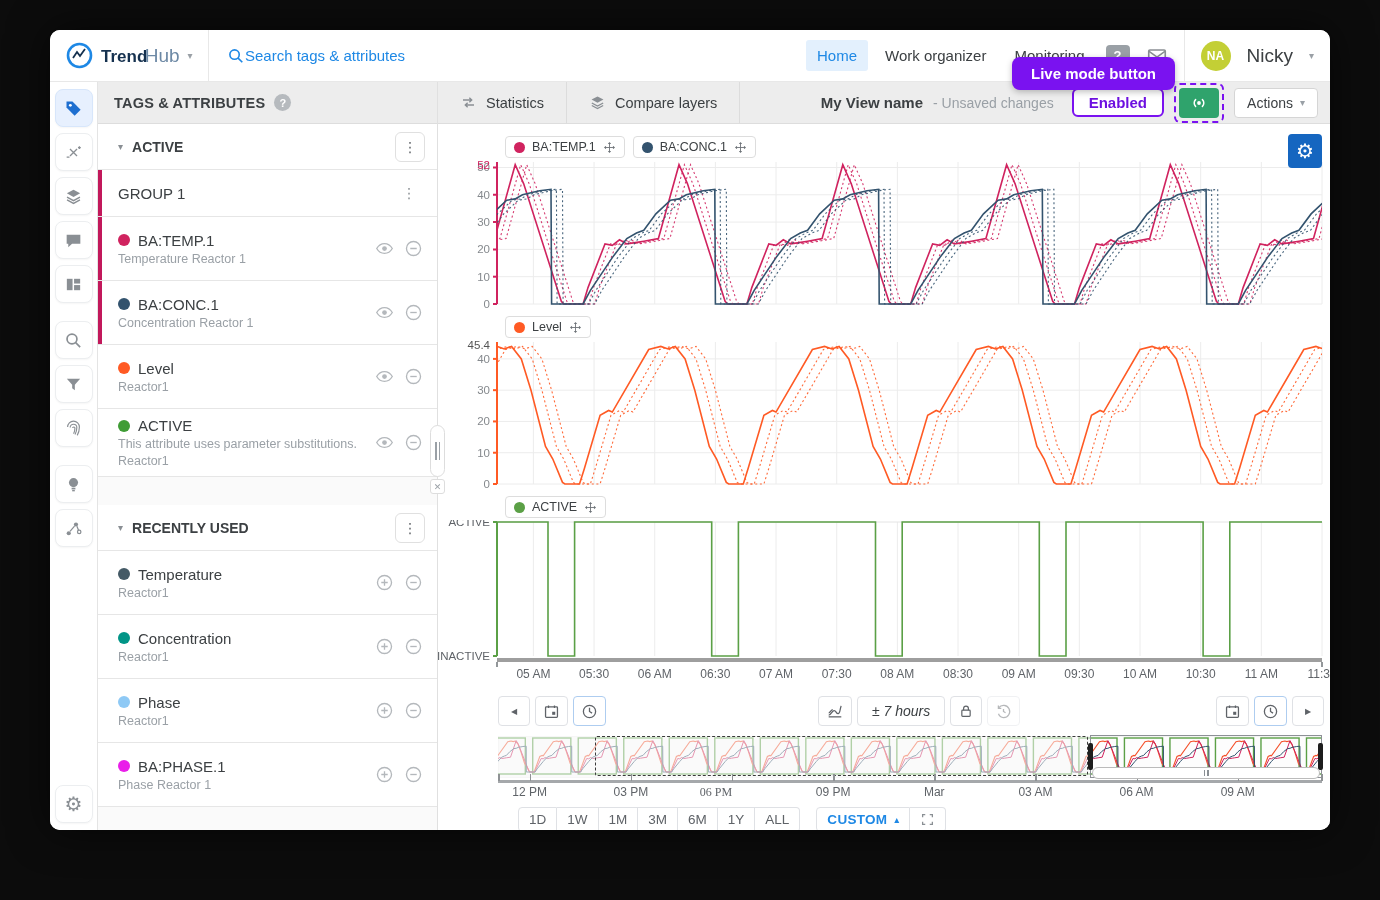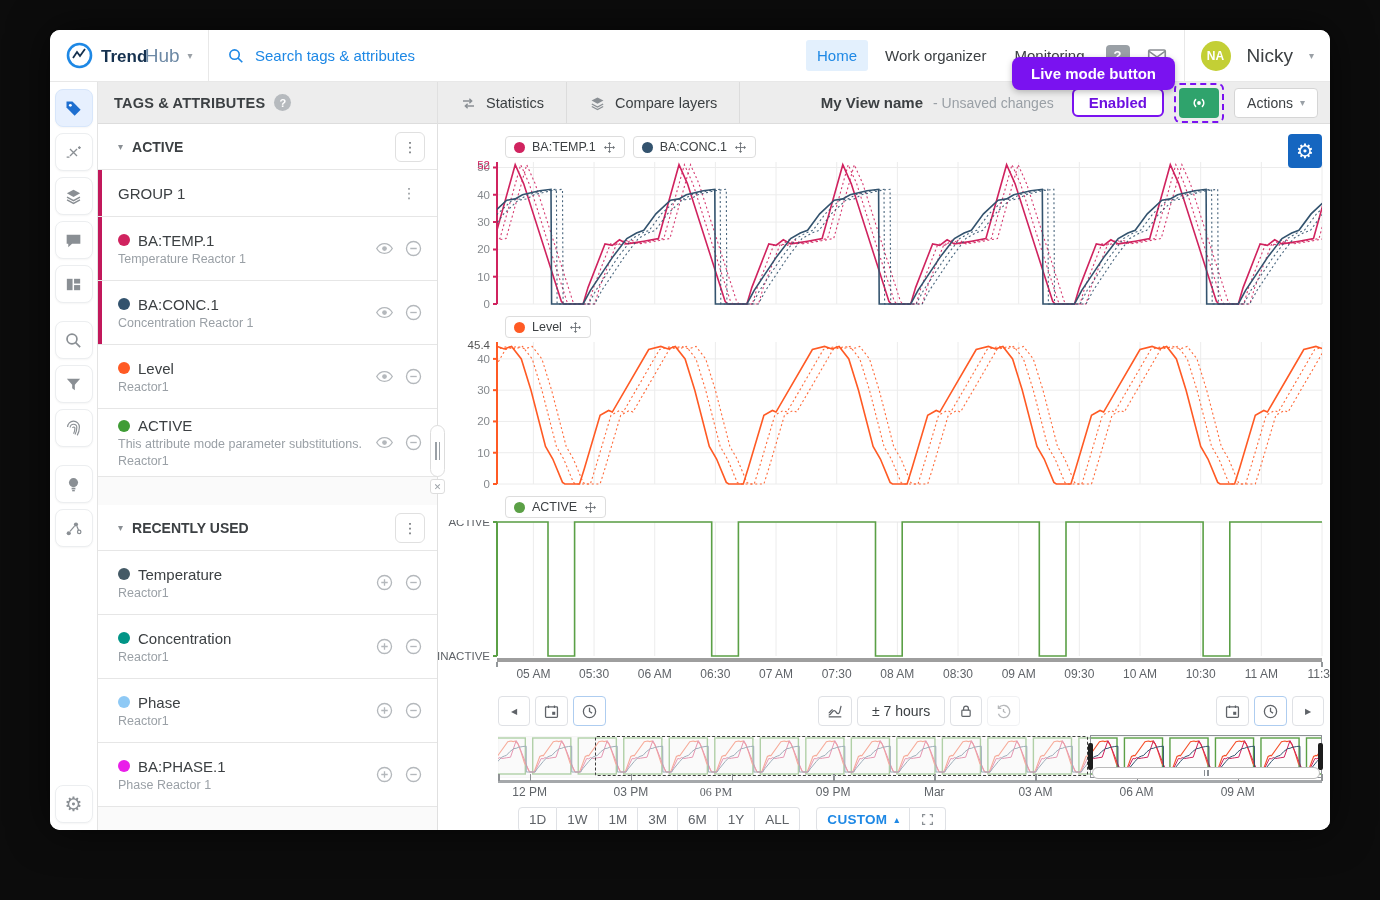--- a/index.html
+++ b/index.html
@@ -6,21 +6,21 @@
   html,body { width:1380px; height:900px; background:#0c0c0c; font-family:"Liberation Sans",sans-serif; overflow:hidden; }
   .frame { position:absolute; left:50px; top:30px; width:1280px; height:800px; background:#fff; border-radius:10px; overflow:hidden; box-shadow:0 0 40px rgba(0,0,0,.6); }
 
   
   .topnav { height:52px; display:flex; align-items:center; border-bottom:1px solid #e8e8e8; background:#fff; position:relative; z-index:20; }
   .brand { display:flex; align-items:center; gap:8px; padding:0 14px 0 16px; width:158px; }
   .brand-bold { font-weight:bold; color:#15314f; font-size:17px; }
   .brand-light { color:#6d89a5; font-size:19px; margin-left:-7px; }
   .chev { color:#9aa0a6; font-size:10px; }
   .nav-divider { width:1px; height:52px; background:#e8e8e8; }
-  .search-wrap { display:flex; gap:10px; padding:0 18px; flex:1; }
+  .search-wrap { display:flex; padding:0 18px; flex:1; }
   .search-wrap input { border:none; outline:none; font-size:15px; color:#1e88e5; width:300px; font-family:"Liberation Sans",sans-serif; background:transparent; }
   .search-wrap input::placeholder { color:#1e88e5; opacity:1; }
   .nav-tabs { display:flex; align-items:center; gap:6px; margin-right:10px; }
   .nav-tab { font-size:15px; color:#3c4043; padding:7px 11px; border-radius:3px; cursor:pointer; white-space:nowrap; }
   .nav-tab.active { background:#e3f0fd; color:#1e88e5; }
   .nav-icons { display:flex; align-items:center; gap:16px; padding-right:16px; }
   .help-badge { width:24px; height:21px; background:#9aa0a6; color:#fff; border-radius:4px; font-size:13px; font-weight:bold; display:flex; align-items:center; justify-content:center; }
   .envelope { color:#8a8f94; display:flex; }
   .avatar { width:30px; height:30px; border-radius:50%; background:#c3cf35; color:#fff; font-weight:bold; font-size:12px; display:flex; align-items:center; justify-content:center; }
   .user-name { font-size:19px; color:#3c4043; }
@@ -56,21 +56,21 @@
   .p-controls { display:flex; align-items:center; gap:10px; color:#b4b8bc; }
   .icon-btn { background:none; border:none; color:#b4b8bc; cursor:pointer; display:flex; padding:0; }
   .p-spacer { height:28px; background:#fafafa; }
   .resizer { position:absolute; right:-8px; top:343px; z-index:30; display:flex; flex-direction:column; align-items:center; }
   .rz-pill { width:15px; height:52px; background:#fff; border:1px solid #ddd; border-radius:8px; display:flex; align-items:center; justify-content:center; gap:2px; }
   .rz-pill i { display:block; width:1.5px; height:18px; background:#9aa0a6; }
   .rz-x { width:15px; height:15px; background:#fff; border:1px solid #ddd; border-radius:3px; color:#9aa0a6; font-size:9px; display:flex; align-items:center; justify-content:center; margin-top:2px; }
 
   
   .content { flex:1; position:relative; background:#fff; min-width:0; }
-  .viewbar { height:42px; background:#ededed; border-bottom:1px solid #ddd; display:flex; }
+  .viewbar { height:42px; background:#ededed; border-bottom:1px solid #ddd; display:flex; align-items:center; }
   .vb-seg { height:42px; display:flex; align-items:center; gap:9px; padding:0 22px; border-right:1px solid #dcdcdc; font-size:14.5px; color:#3c4043; cursor:pointer; }
   .vb-seg .seg-icon { color:#8a8f94; display:flex; }
   .vb-right { margin-left:auto; display:flex; align-items:center; gap:10px; padding-right:12px; }
   .view-name { font-weight:bold; font-size:15px; color:#3c4043; }
   .unsaved { color:#9aa0a6; font-size:14px; margin-right:8px; }
   .enabled-btn { border:2px solid #7a12f0; color:#6d10e0; background:#fff; font-weight:bold; font-size:15px; border-radius:6px; padding:4px 15px; cursor:pointer; font-family:"Liberation Sans",sans-serif; }
   .live-wrap { border:2px dashed #7a12f0; border-radius:6px; padding:3px; }
   .live-btn { width:40px; height:30px; background:#2fa36c; border:none; border-radius:4px; display:flex; align-items:center; justify-content:center; cursor:pointer; }
   .actions-btn { background:#fff; border:1px solid #d5d5d5; border-radius:4px; padding:6px 12px; font-size:14px; color:#3c4043; display:flex; align-items:center; gap:7px; cursor:pointer; font-family:"Liberation Sans",sans-serif; }
   .tooltip { position:absolute; left:962px; top:27px; background:#7a12f0; color:#fff; font-weight:bold; font-size:15px; padding:8px 19px; border-radius:8px; z-index:50; white-space:nowrap; box-shadow:0 2px 6px rgba(0,0,0,.25); }
@@ -82,21 +82,21 @@
   .chip .dot { width:11px; height:11px; }
   .chip .mv { color:#6f7479; display:flex; }
   .settings-btn { position:absolute; top:10px; right:8px; width:34px; height:34px; background:#1566c0; border:none; border-radius:4px; color:#fff; font-size:19px; display:flex; align-items:center; justify-content:center; cursor:pointer; z-index:5; }
 
   
   .time-toolbar { position:relative; height:34px; margin-top:6px; }
   .tb-group { position:absolute; top:0; display:flex; gap:5px; }
   .tb-btn { height:30px; min-width:32px; border:1px solid #dfe1e5; border-radius:4px; background:#fff; color:#5f6368; font-size:13px; display:flex; align-items:center; justify-content:center; padding:0 7px; cursor:pointer; font-family:"Liberation Sans",sans-serif; }
   .tb-btn.blue-border { border-color:#aecdf0; }
   .tb-btn.disabled { opacity:.45; cursor:default; }
-  .tb-btn.range { font-size:14px; color:#3c4043; padding:0 14px; }
+  .tb-btn.range { font-size:14px; color:#3c4043; padding:0 14px;font-style:italic; }
 
   
   .context-wrap { position:relative; margin-left:60px; width:824px; height:42px; margin-top:6px; background:#fff; }
   .ctx-overlay-dim { position:absolute; left:0; top:0; height:42px; background:rgba(248,248,248,.55); }
   .ctx-dashed { position:absolute; top:0; height:40px; border:1.5px dashed #3a3a3a; border-radius:2px; }
   .ctx-selection { position:absolute; top:-1px; height:43px; border:1px solid #8d9196; background:transparent; }
   .ctx-handle { position:absolute; top:7px; width:5px; height:27px; background:#1d1d1d; border-radius:2px; z-index:4; }
   .ctx-scroll { position:absolute; height:12px; background:#fff; border:1px solid #bbb; border-radius:6px; top:31px; z-index:5; display:flex; align-items:center; justify-content:center; gap:2px; }
   .ctx-scroll i { display:block; width:1.5px; height:6px; background:#8a8f94; }
   .context-axis { position:relative; margin-left:60px; width:824px; height:22px; }
@@ -351,21 +351,21 @@
                 </span>
               </button>
             </div>
           </div>
           <div class="p-item">
             <div class="p-main">
         <div class="p-name-row">
                 <span class="dot" style="background:#3f9c35"></span>
         <span class="p-name">ACTIVE</span>
               </div>
-        <div class="p-note">This attribute mode parameter substitutions.</div>
+        <div class="p-note">This attribute uses parameter substitutions.</div>
               <div class="p-desc">Reactor1</div>
             </div>
       <div class="p-controls">
               <button class="icon-btn">
                 <span style="display:flex;">
                   <svg class="icon" width="19" height="19" viewBox="0 0 20 20" fill="none" stroke="currentColor" stroke-width="1.4">
                     <path d="M1.8 10S4.8 4.9 10 4.9 18.2 10 18.2 10 15.2 15.1 10 15.1 1.8 10 1.8 10z"></path>
                     <circle cx="10" cy="10" r="2.5" fill="currentColor" stroke="none"></circle>
                   </svg>
                 </span>

